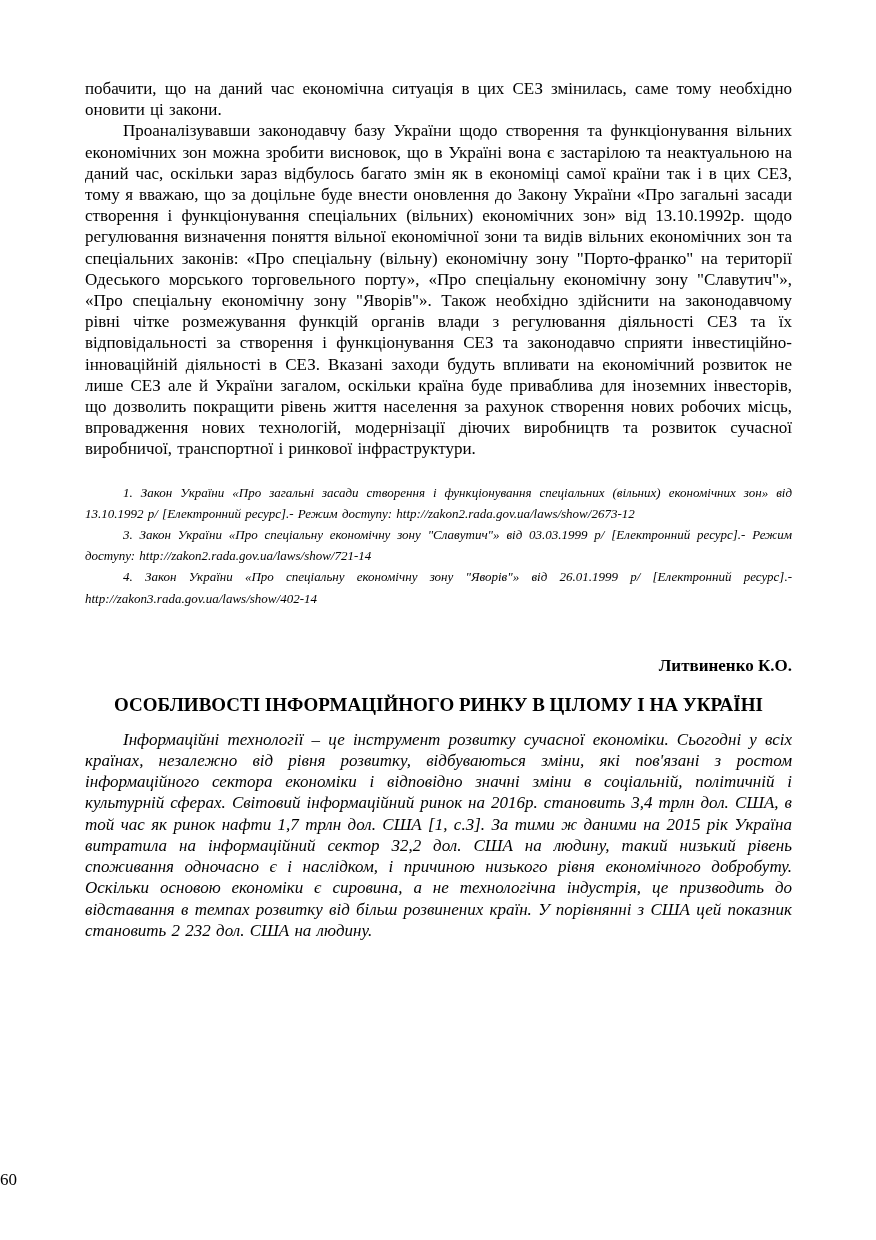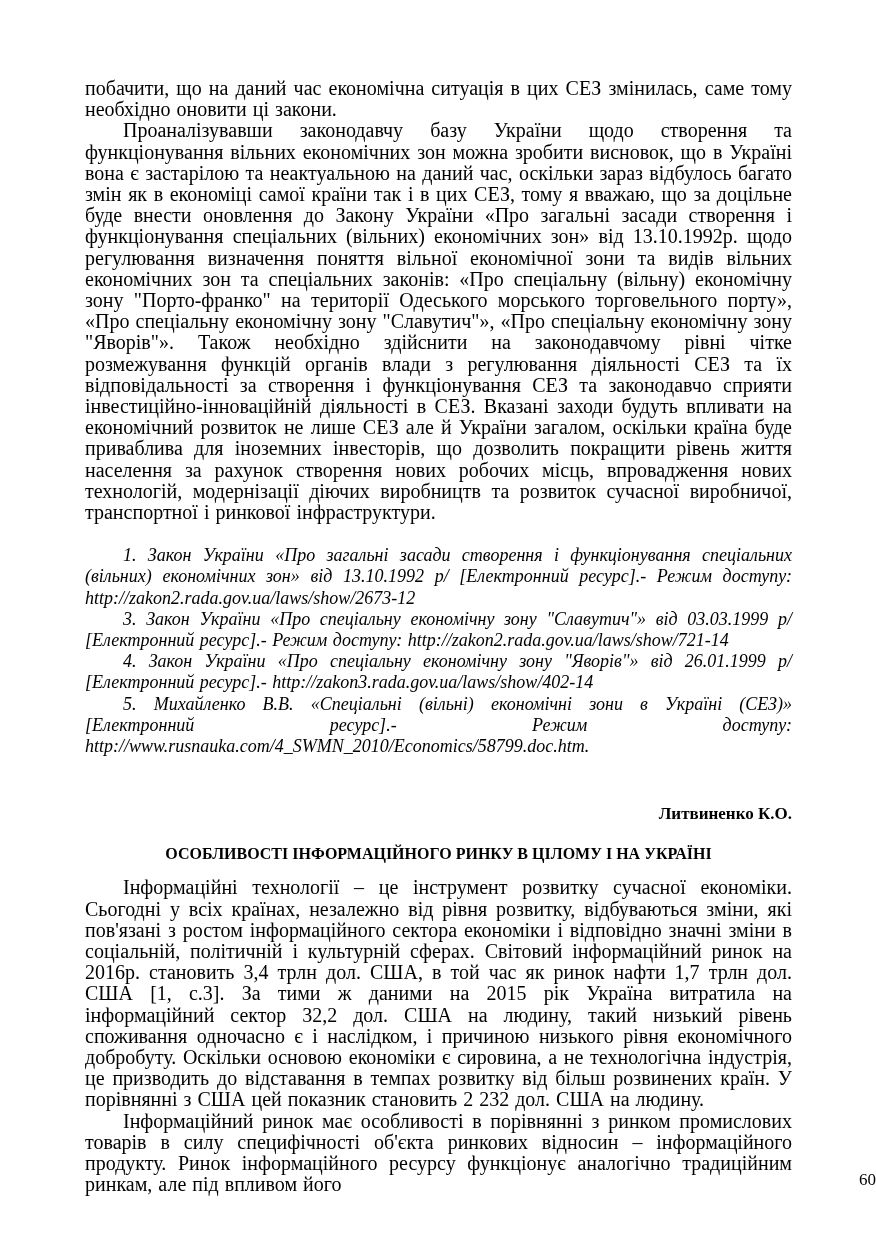--- a/index.html
+++ b/index.html
@@ -12,83 +12,81 @@
     color: #000000;
     overflow: hidden;
   }
   .page {
     position: absolute;
     inset: 0;
     padding: 78px 84px 0 85px;
     background: #ffffff;
   }
   .para {
-    font-size: 20px;
+    font-size: 17px;
     line-height: 21.2px;
     text-align: justify;
     word-spacing: 1px;
   }
   .indent { text-indent: 38px; }
   .references {
     margin-top: 22px;
     font-style: italic;
   }
   .ref {
-    font-size: 18px;
+    font-size: 13px;
     line-height: 21.2px;
     text-align: justify;
     text-indent: 38px;
     word-spacing: 1px;
   }
   .author-block {
     margin-top: 46px;
     text-align: right;
     font-size: 17px;
     line-height: 21.5px;
   }
   .author-name { font-weight: bold; }
   .article-title {
     margin-top: 18px;
     text-align: center;
-    font-size: 16px;
+    font-size: 19px;
     font-weight: bold;
     line-height: 21.5px;
   }
-  .article-body { margin-top: 13px; }
+  .article-body { margin-top: 13px; font-style: italic; }
   .page-number {
     position: absolute;
     bottom: 50px;
     left: 0;
     width: 100%;
-    text-align: right;
+    text-align: left;
     font-size: 17px;
   }
 </style>
 </head>
 <body>
 
 <div class="page">
 
   <p class="para">побачити, що на даний час економічна ситуація в цих СЕЗ змінилась, саме тому необхідно оновити ці закони.</p>
 
   <p class="para indent">Проаналізувавши законодавчу базу України щодо створення та функціонування вільних економічних зон можна зробити висновок, що в Україні вона є застарілою та неактуальною на даний час, оскільки зараз відбулось багато змін як в економіці самої країни так і в цих СЕЗ, тому я вважаю, що за доцільне буде внести оновлення до Закону України «Про загальні засади створення і функціонування спеціальних (вільних) економічних зон» від 13.10.1992р. щодо регулювання визначення поняття вільної економічної зони та видів вільних економічних зон та спеціальних законів: «Про спеціальну (вільну) економічну зону "Порто-франко" на території Одеського морського торговельного порту», «Про спеціальну економічну зону "Славутич"», «Про спеціальну економічну зону "Яворів"». Також необхідно здійснити на законодавчому рівні чітке розмежування функцій органів влади з регулювання діяльності СЕЗ та їх відповідальності за створення і функціонування СЕЗ та законодавчо сприяти інвестиційно-інноваційній діяльності в СЕЗ. Вказані заходи будуть впливати на економічний розвиток не лише СЕЗ але й України загалом, оскільки країна буде приваблива для іноземних інвесторів, що дозволить покращити рівень життя населення за рахунок створення нових робочих місць, впровадження нових технологій, модернізації діючих виробництв та розвиток сучасної виробничої, транспортної і ринкової інфраструктури.</p>
 
   <div class="references">
     <p class="ref">1. Закон України «Про загальні засади створення і функціонування спеціальних (вільних) економічних зон» від 13.10.1992 р/ [Електронний ресурс].- Режим доступу: http://zakon2.rada.gov.ua/laws/show/2673-12</p>
     <p class="ref">3. Закон України «Про спеціальну економічну зону "Славутич"» від 03.03.1999 р/ [Електронний ресурс].- Режим доступу: http://zakon2.rada.gov.ua/laws/show/721-14</p>
     <p class="ref">4. Закон України «Про спеціальну економічну зону "Яворів"» від 26.01.1999 р/ [Електронний ресурс].- http://zakon3.rada.gov.ua/laws/show/402-14</p>
-    <p class="ref">5. Михайленко В.В. «Спеціальні (вільні) економічні зони в Україні (СЕЗ)» [Електронний ресурс].- Режим доступу: http://www.rusnauka.com/4_SWMN_2010/Economics/58799.doc.htm.</p>
   </div>
 
   <div class="author-block">
     <div class="author-name">Литвиненко К.О.</div>
   </div>
 
   <h1 class="article-title">ОСОБЛИВОСТІ ІНФОРМАЦІЙНОГО РИНКУ В ЦІЛОМУ І НА УКРАЇНІ</h1>
 
   <div class="article-body">
     <p class="para indent">Інформаційні технології – це інструмент розвитку сучасної економіки. Сьогодні у всіх країнах, незалежно від рівня розвитку, відбуваються зміни, які пов'язані з ростом інформаційного сектора економіки і відповідно значні зміни в соціальній, політичній і культурній сферах. Світовий інформаційний ринок на 2016р. становить 3,4 трлн дол. США, в той час як ринок нафти 1,7 трлн дол. США [1, с.3]. За тими ж даними на 2015 рік Україна витратила на інформаційний сектор 32,2 дол. США на людину, такий низький рівень споживання одночасно є і наслідком, і причиною низького рівня економічного добробуту. Оскільки основою економіки є сировина, а не технологічна індустрія, це призводить до відставання в темпах розвитку від більш розвинених країн. У порівнянні з США цей показник становить 2 232 дол. США на людину.</p>
-    <p class="para indent">Інформаційний ринок має особливості в порівнянні з ринком промислових товарів в силу специфічності об'єкта ринкових відносин – інформаційного продукту. Ринок інформаційного ресурсу функціонує аналогічно традиційним ринкам, але під впливом його</p>
   </div>
 
   <div class="page-number">60</div>
 
 </div>
 
 </body></html>

